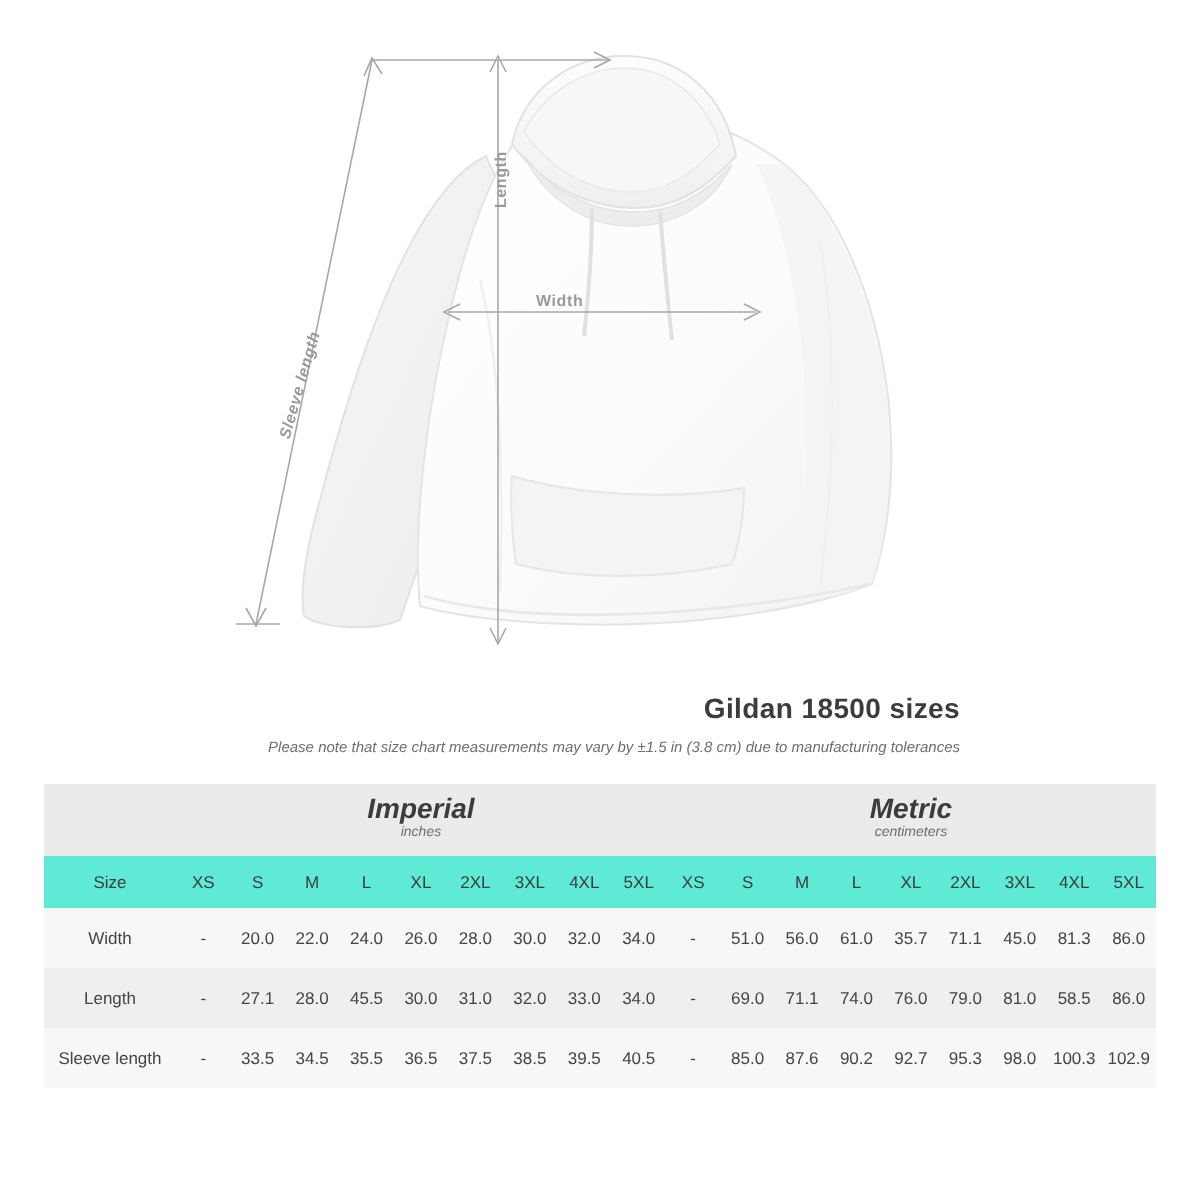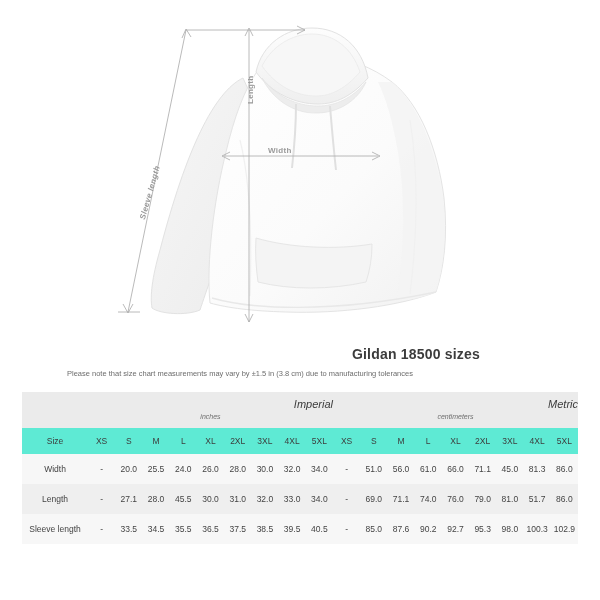--- a/index.html
+++ b/index.html
@@ -66,22 +66,24 @@
   }
   .chart-title {
     font-size: 14px;
     font-weight: bold;
     color: #3c3c3c;
     letter-spacing: .2px;
     text-align: right;
   }
   .chart-note {
     font-size: 7.5px;
+    font-style: italic;
     color: #6d6d6d;
     margin-top: 7px;
+    text-align: right;
   }
 
   
   .table-wrap {
     position: absolute;
     left: 22px;
     top: 392px;
     width: 556px;
   }
   table.size-chart {
@@ -95,26 +97,25 @@
     border: none;
     text-align: center;
     vertical-align: middle;
     font-weight: normal;
   }
   .grp-row td {
     height: 36px;
     background: #ebebeb;
   }
   .grp-title {
-    font-size: 11px;
-    font-weight: normal;
+    font-size: 14px;
+    font-weight: bold;
     font-style: italic;
     color: #3c3c3c;
     line-height: 13px;
-    text-align: right;
   }
   .grp-sub {
     font-size: 7px;
     font-style: italic;
     color: #6e6e6e;
     line-height: 11px;
   }
   .head-row td {
     height: 26px;
     background: #5eead4;
@@ -290,32 +291,32 @@
         <td>2XL</td>
         <td>3XL</td>
         <td>4XL</td>
         <td>5XL</td>
       </tr>
 
       <tr class="body-row">
         <td class="row-label">Width</td>
         <td class="dash">-</td>
         <td>20.0</td>
-        <td>25.5</td>
+        <td>22.0</td>
         <td>24.0</td>
         <td>26.0</td>
         <td>28.0</td>
         <td>30.0</td>
         <td>32.0</td>
         <td>34.0</td>
         <td class="dash">-</td>
         <td>51.0</td>
         <td>56.0</td>
         <td>61.0</td>
-        <td>66.0</td>
+        <td>35.7</td>
         <td>71.1</td>
         <td>45.0</td>
         <td>81.3</td>
         <td>86.0</td>
       </tr>
 
       <tr class="body-row alt">
         <td class="row-label">Length</td>
         <td class="dash">-</td>
         <td>27.1</td>
@@ -326,21 +327,21 @@
         <td>32.0</td>
         <td>33.0</td>
         <td>34.0</td>
         <td class="dash">-</td>
         <td>69.0</td>
         <td>71.1</td>
         <td>74.0</td>
         <td>76.0</td>
         <td>79.0</td>
         <td>81.0</td>
-        <td>51.7</td>
+        <td>58.5</td>
         <td>86.0</td>
       </tr>
 
       <tr class="body-row">
         <td class="row-label">Sleeve length</td>
         <td class="dash">-</td>
         <td>33.5</td>
         <td>34.5</td>
         <td>35.5</td>
         <td>36.5</td>

